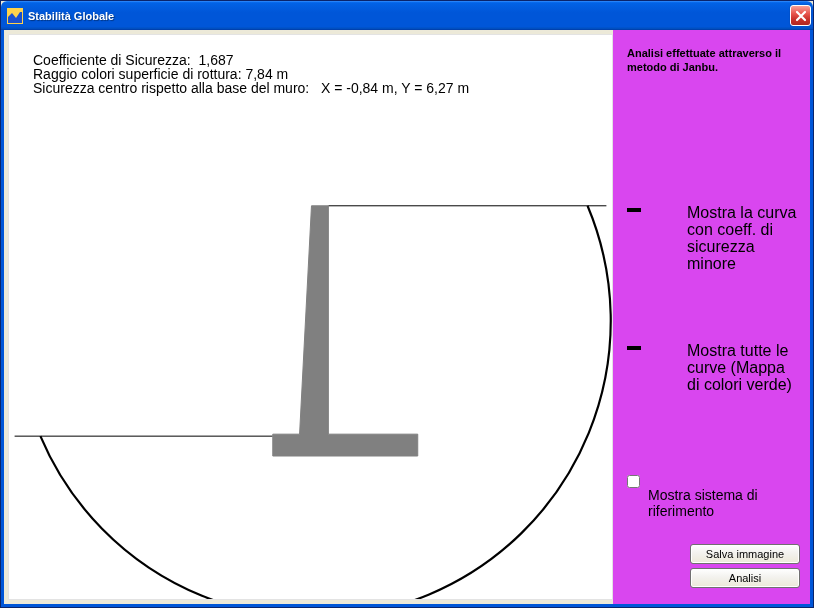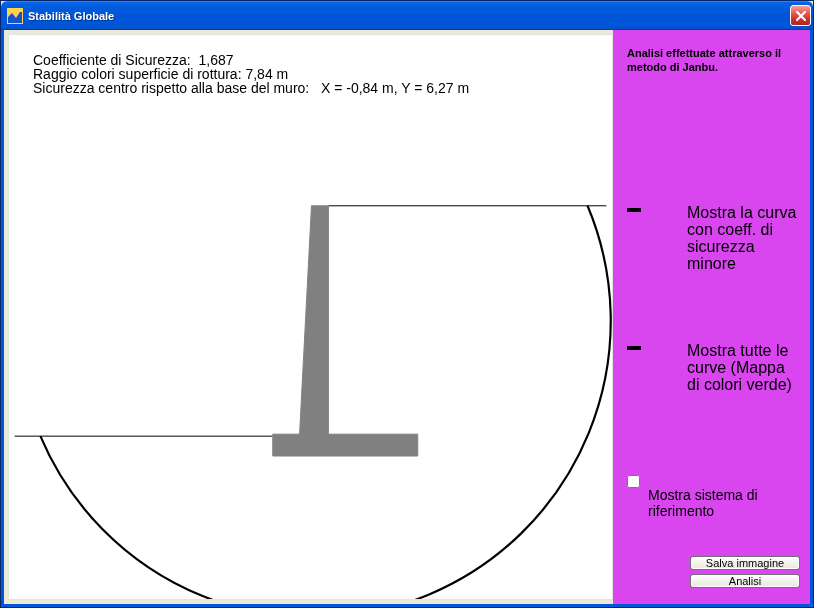--- a/index.html
+++ b/index.html
@@ -128,21 +128,21 @@
   .button-block {
     margin-top: auto;
     display: flex;
     flex-direction: column;
     align-items: flex-end;
     gap: 4px;
     padding-bottom: 6px;
   }
   .win-btn {
     width: 110px;
-    height: 14px;
+    height: 20px;
     font-family: Tahoma, sans-serif;
     font-size: 11px;
     background: linear-gradient(180deg, #ffffff 0%, #f3f2ee 45%, #ece9d8 100%);
     border: 1px solid #707070;
     border-radius: 3px;
     box-shadow: inset 0 0 0 1px #fff;
   }
 </style>
 </head>
 <body>

